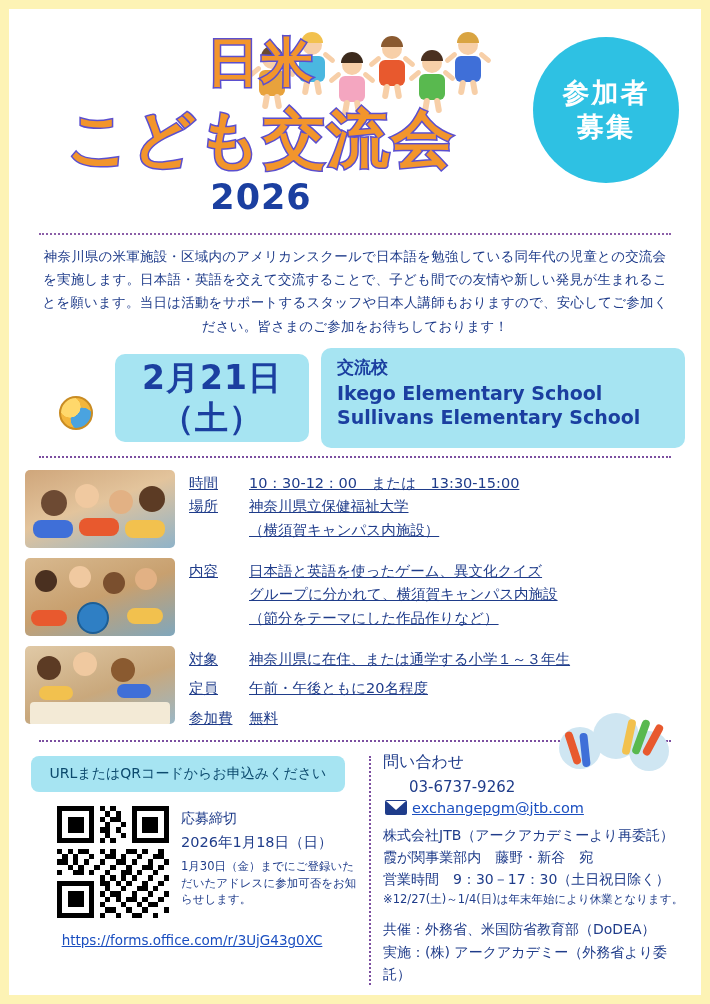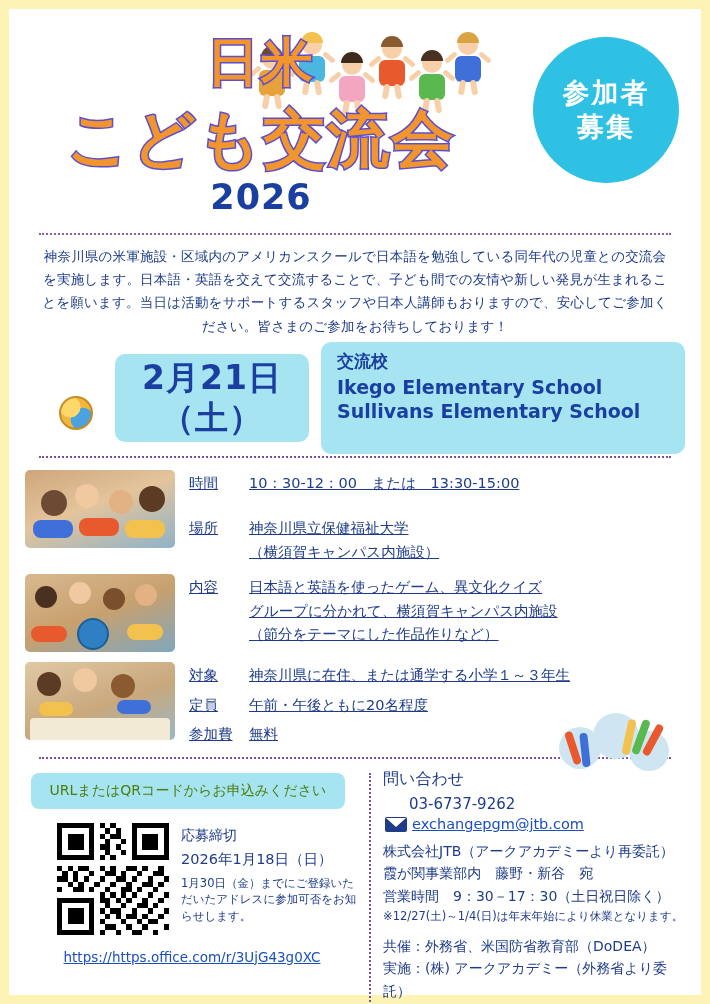--- a/index.html
+++ b/index.html
@@ -87,21 +87,21 @@
     border:2px solid #c98c23;
   }
   .date-pill{
     margin-left:90px;
     width:194px;height:88px;border-radius:10px;background:#a6e4f2;
     color:#1b3fa0;font-weight:bold;font-size:33px;
     display:flex;flex-direction:column;align-items:center;justify-content:center;
     line-height:1.22;letter-spacing:1px;
   }
   .school-pill{
-    margin-left:12px;flex:1;height:112px;border-radius:10px;background:#a6e4f2;
+    margin-left:12px;flex:1;height:100px;border-radius:10px;background:#a6e4f2;
     color:#1b3fa0;padding:8px 16px;box-sizing:border-box;
   }
   .school-pill .sp-head{font-size:17px;font-weight:bold;margin-bottom:2px;}
   .school-pill .sp-line{font-size:19px;font-weight:bold;line-height:1.28;}
 
   
   .info{margin-top:12px;}
   .row{display:flex;align-items:flex-start;margin-bottom:10px;}
   .photo{
     width:150px;min-height:78px;border-radius:5px;flex:0 0 150px;margin-right:14px;
@@ -123,21 +123,21 @@
   .balloons{position:absolute;right:22px;top:700px;width:120px;height:80px;}
   .balloon{position:absolute;width:34px;height:34px;border-radius:50%;}
 
   
   .bottom{display:flex;margin-top:6px;position:relative;}
   .bottom:before{
     content:"";position:absolute;left:344px;top:4px;bottom:0;border-left:2px dotted #7b4ea0;
   }
   .left-col{width:340px;flex:0 0 340px;padding-right:6px;box-sizing:border-box;}
   .url-pill{
-    background:#a6e4f2;border-radius:8px;color:#4d7c0f;font-size:14px;
+    background:#a6e4f2;border-radius:8px;color:#0c4a6e;font-size:14px;
     text-align:center;padding:9px 4px;margin:4px 14px 10px 6px;
   }
   .qrwrap{display:flex;padding-left:6px;}
   .qr{width:112px;height:112px;flex:0 0 112px;margin:4px 12px 0 26px;}
   .qr canvas,.qr svg{display:block;}
   .deadline{color:#1f3c8a;font-size:13px;line-height:1.5;padding-top:6px;}
   .deadline .d1{font-size:14px;margin-bottom:3px;}
   .deadline .d2{font-size:14.5px;margin-bottom:4px;}
   .deadline .d3{font-size:11.5px;line-height:1.45;}
   .formurl{
@@ -272,21 +272,21 @@
         <div class="fig" style="width:26px;height:26px;background:#5c3b24;left:114px;top:16px;"></div>
         <div class="fig" style="width:40px;height:18px;background:#3f6fd8;left:8px;top:50px;border-radius:8px;"></div>
         <div class="fig" style="width:40px;height:18px;background:#e8592e;left:54px;top:48px;border-radius:8px;"></div>
         <div class="fig" style="width:40px;height:18px;background:#f2c14e;left:100px;top:50px;border-radius:8px;"></div>
       </div>
       <div class="rowtext">
         <div class="kv">
           <div class="k">時間</div>
           <div class="v">10：30-12：00　または　13:30-15:00</div>
         </div>
-        <div class="kv" style="margin-top:22px;">
+        <div class="kv" style="">
           <div class="k">場所</div>
           <div class="v">
             <span class="sub">神奈川県立保健福祉大学</span>
             <span class="sub">（横須賀キャンパス内施設）</span>
           </div>
         </div>
       </div>
     </div>
 
     <div class="row">
@@ -468,21 +468,21 @@
             </g>
           </svg>
         </div>
         <div class="deadline">
           <div class="d1">応募締切</div>
           <div class="d2">2026年1月18日（日）</div>
           <div class="d3">1月30日（金）までにご登録いただいたアドレスに参加可否をお知らせします。</div>
         </div>
       </div>
 
-      <a class="formurl" href="#">https://https.office.com/r/3UjG43g0XC</a>
+      <a class="formurl" href="#">https://forms.office.com/r/3UjG43g0XC</a>
     </div>
 
     <div class="right-col">
       <div class="contact-title">問い合わせ</div>
       <div class="contact-line">03-6737-9262</div>
       <div class="mail-row">
         <span class="mail-icon"></span>
         <a class="mail-link" href="#">exchangepgm@jtb.com</a>
       </div>
       <div class="blk">

